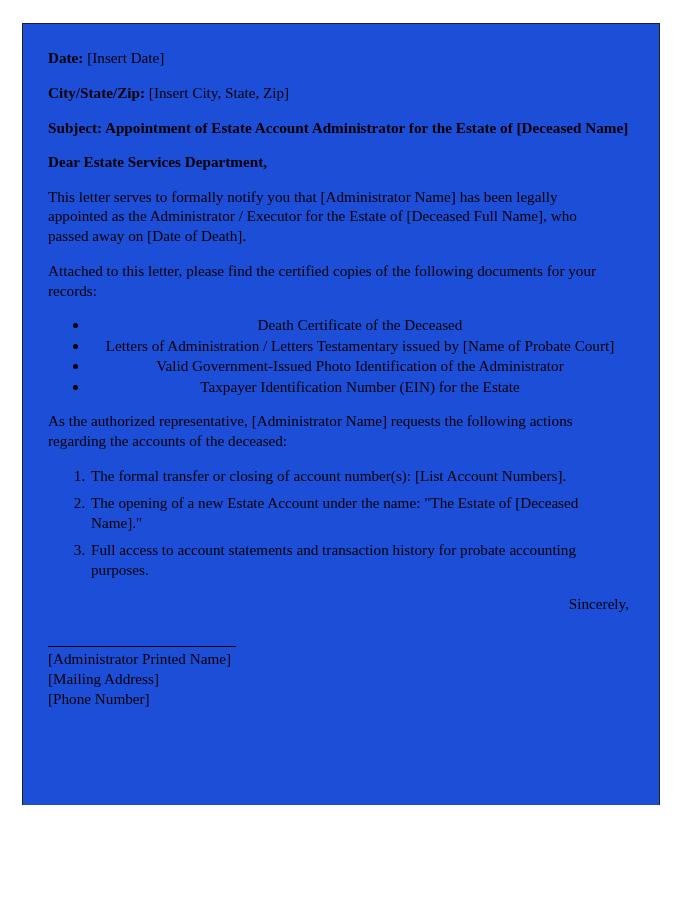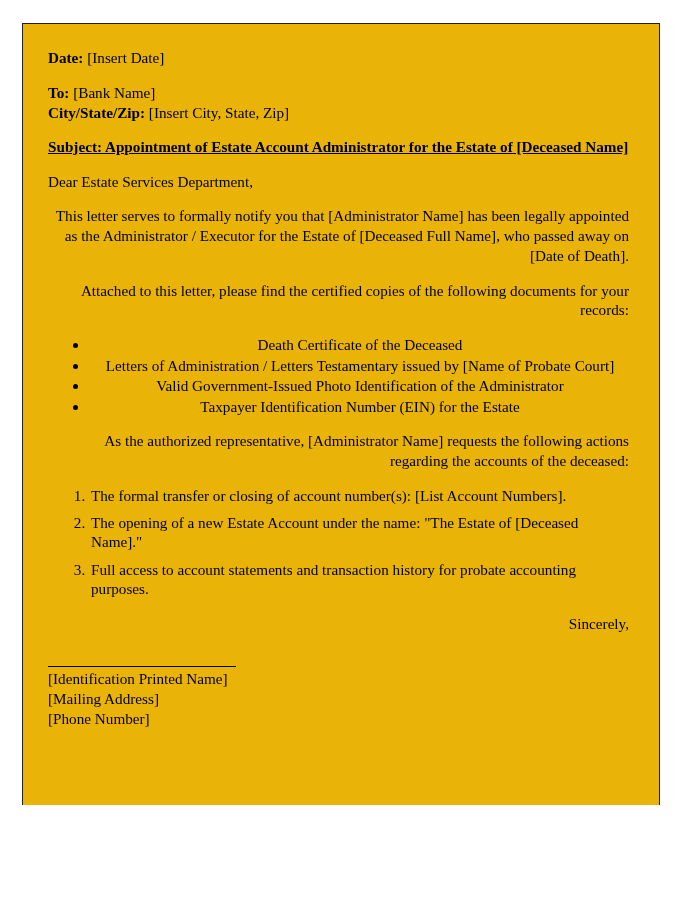--- a/index.html
+++ b/index.html
@@ -17,21 +17,21 @@
   }
 
   
   .page {
     position: absolute;
     left: 22px;
     top: 23px;
     width: 638px;
     height: 782px;
     box-sizing: border-box;
-    background: #eab308;
+    background: #1d4ed8;
     border-left: 1.3px solid #231f20;
     border-top: 1.3px solid #231f20;
     border-right: 1.3px solid #231f20;
     border-bottom: none;
   }
 
   .page-inner {
     padding: 24px 30px 0 25px;
   }
 
@@ -48,33 +48,33 @@
   .line {
     display: block;
     white-space: normal;
   }
 
   .lbl {
     font-weight: bold;
   }
 
   .para {
-    margin: 0 0 15px 0;
-    text-align: right;
+    margin: 0 12px 15px 0;
+    text-align: left;
   }
 
   .subject {
     font-weight: bold;
     margin: 0 0 15px 0;
     line-height: 1.28;
-    text-decoration: underline;
   }
 
   .salutation {
     margin: 0 0 15px 0;
+    font-weight: bold;
   }
 
   
   ul.doc-list {
     margin: 0 0 15px 0;
     padding: 0 0 0 41px;
     list-style-type: disc;
   }
   ul.doc-list li {
     margin: 0 0 1px 0;
@@ -124,24 +124,20 @@
 <div class="page">
   <div class="page-inner letter">
 
     <div class="block">
       <span class="lbl">Date:</span>
       <span>[Insert Date]</span>
     </div>
 
     <div class="block">
       <span class="line">
-        <span class="lbl">To:</span>
-        <span>[Bank Name]</span>
-      </span>
-      <span class="line">
         <span class="lbl">City/State/Zip:</span>
         <span>[Insert City, State, Zip]</span>
       </span>
     </div>
 
     <div class="subject">Subject: Appointment of Estate Account Administrator for the Estate of [Deceased Name]</div>
 
     <div class="salutation">Dear Estate Services Department,</div>
 
     <div class="para">This letter serves to formally notify you that [Administrator Name] has been legally appointed as the Administrator / Executor for the Estate of [Deceased Full Name], who passed away on [Date of Death].</div>
@@ -162,19 +158,19 @@
       <li>The opening of a new Estate Account under the name: "The Estate of [Deceased Name]."</li>
       <li>Full access to account statements and transaction history for probate accounting purposes.</li>
     </ol>
 
 
     <div class="closing">Sincerely,</div>
 
     <div class="sig-gap"></div>
     <div class="sig-rule"></div>
     <div>
-      <div class="sig-line">[Identification Printed Name]</div>
+      <div class="sig-line">[Administrator Printed Name]</div>
       <div class="sig-line">[Mailing Address]</div>
       <div class="sig-line">[Phone Number]</div>
     </div>
 
   </div>
 </div>
 
 </body></html>

